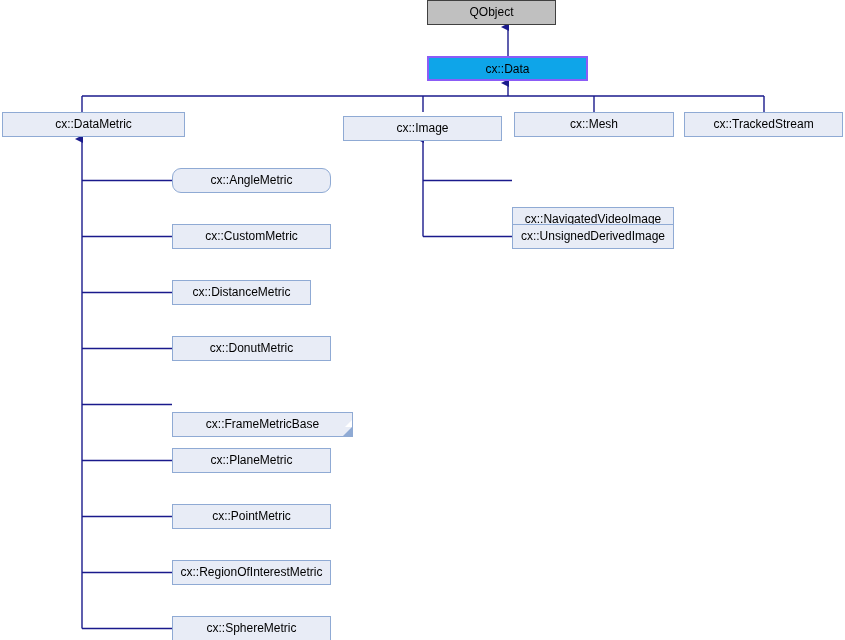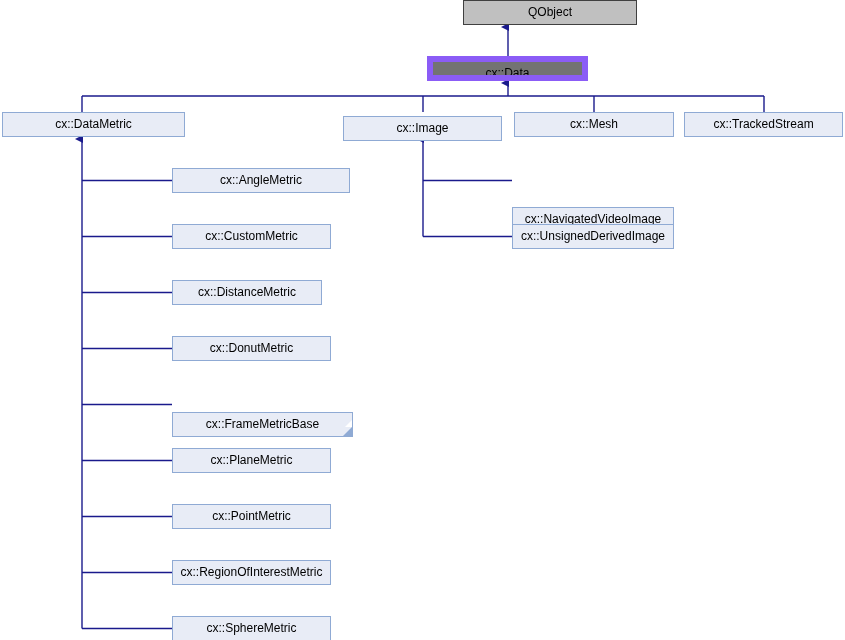--- a/index.html
+++ b/index.html
@@ -36,22 +36,22 @@
     white-space: nowrap;
     overflow: hidden;
     background: #e8ecf6;
     border: 1px solid #8faad4;
   }
   .node.root {
     background: #c0c0c0;
     border: 1px solid #404040;
   }
   .node.current {
-    background: #737373;
-    border: 6px solid #8b5cf6;
+    background: #0ea5e9;
+    border: 2px solid #8b5cf6;
   }
   .node .fold {
     position: absolute;
     right: 0;
     bottom: 0;
     width: 0;
     height: 0;
     border-left: 9px solid transparent;
     border-bottom: 9px solid #8faad4;
   }
@@ -92,29 +92,29 @@
         <path d="M 82 460.5 L 172 460.5"></path>
         <path d="M 82 516.5 L 172 516.5"></path>
         <path d="M 82 572.5 L 172 572.5"></path>
         <path d="M 82 628.5 L 172 628.5"></path>
         <path d="M 423 236.5 L 423 139" marker-end="url(#arrowup)"></path>
         <path d="M 423 180.5 L 512 180.5"></path>
         <path d="M 423 236.5 L 512 236.5"></path>
       </g>
   </svg>
   <div id="nodes">
-      <div class="node root" style="left: 427px; top: 0px; width: 174px; margin-left: 36px;"><span>QObject</span></div>
+      <div class="node root" style="left: 427px; top: 0px; width: 129px;"><span>QObject</span></div>
       <div class="node current" style="left: 427px; top: 56px; width: 161px;"><span>cx::Data</span></div>
       <div class="node" style="left: 2px; top: 112px; width: 183px;"><span>cx::DataMetric</span></div>
       <div class="node" style="left: 343px; top: 116px; width: 159px;"><span>cx::Image</span></div>
       <div class="node" style="left: 514px; top: 112px; width: 160px;"><span>cx::Mesh</span></div>
       <div class="node" style="left: 684px; top: 112px; width: 159px;"><span>cx::TrackedStream</span></div>
-      <div class="node" style="left: 172px; top: 168px; width: 178px;"><span>cx::AngleMetric</span></div>
+      <div class="node" style="left: 172px; top: 168px; width: 159px; border-radius: 9px;"><span>cx::AngleMetric</span></div>
       <div class="node" style="left: 172px; top: 224px; width: 159px;"><span>cx::CustomMetric</span></div>
-      <div class="node" style="left: 172px; top: 280px; width: 150px;"><span>cx::DistanceMetric</span></div>
+      <div class="node" style="left: 172px; top: 280px; width: 139px;"><span>cx::DistanceMetric</span></div>
       <div class="node" style="left: 172px; top: 336px; width: 159px;"><span>cx::DonutMetric</span></div>
       <div class="node" style="left: 172px; top: 412px; width: 181px;"><span>cx::FrameMetricBase</span><span class="fold">
           <span class="fold-inner"></span>
         </span></div>
       <div class="node" style="left: 172px; top: 448px; width: 159px;"><span>cx::PlaneMetric</span></div>
       <div class="node" style="left: 172px; top: 504px; width: 159px;"><span>cx::PointMetric</span></div>
       <div class="node" style="left: 172px; top: 560px; width: 159px;"><span>cx::RegionOfInterestMetric</span></div>
       <div class="node" style="left: 172px; top: 616px; width: 159px;"><span>cx::SphereMetric</span></div>
       <div class="node" style="left: 512px; top: 168px; width: 162px; margin-top: 39px;"><span>cx::NavigatedVideoImage</span></div>
       <div class="node" style="left: 512px; top: 224px; width: 162px;"><span>cx::UnsignedDerivedImage</span></div>

